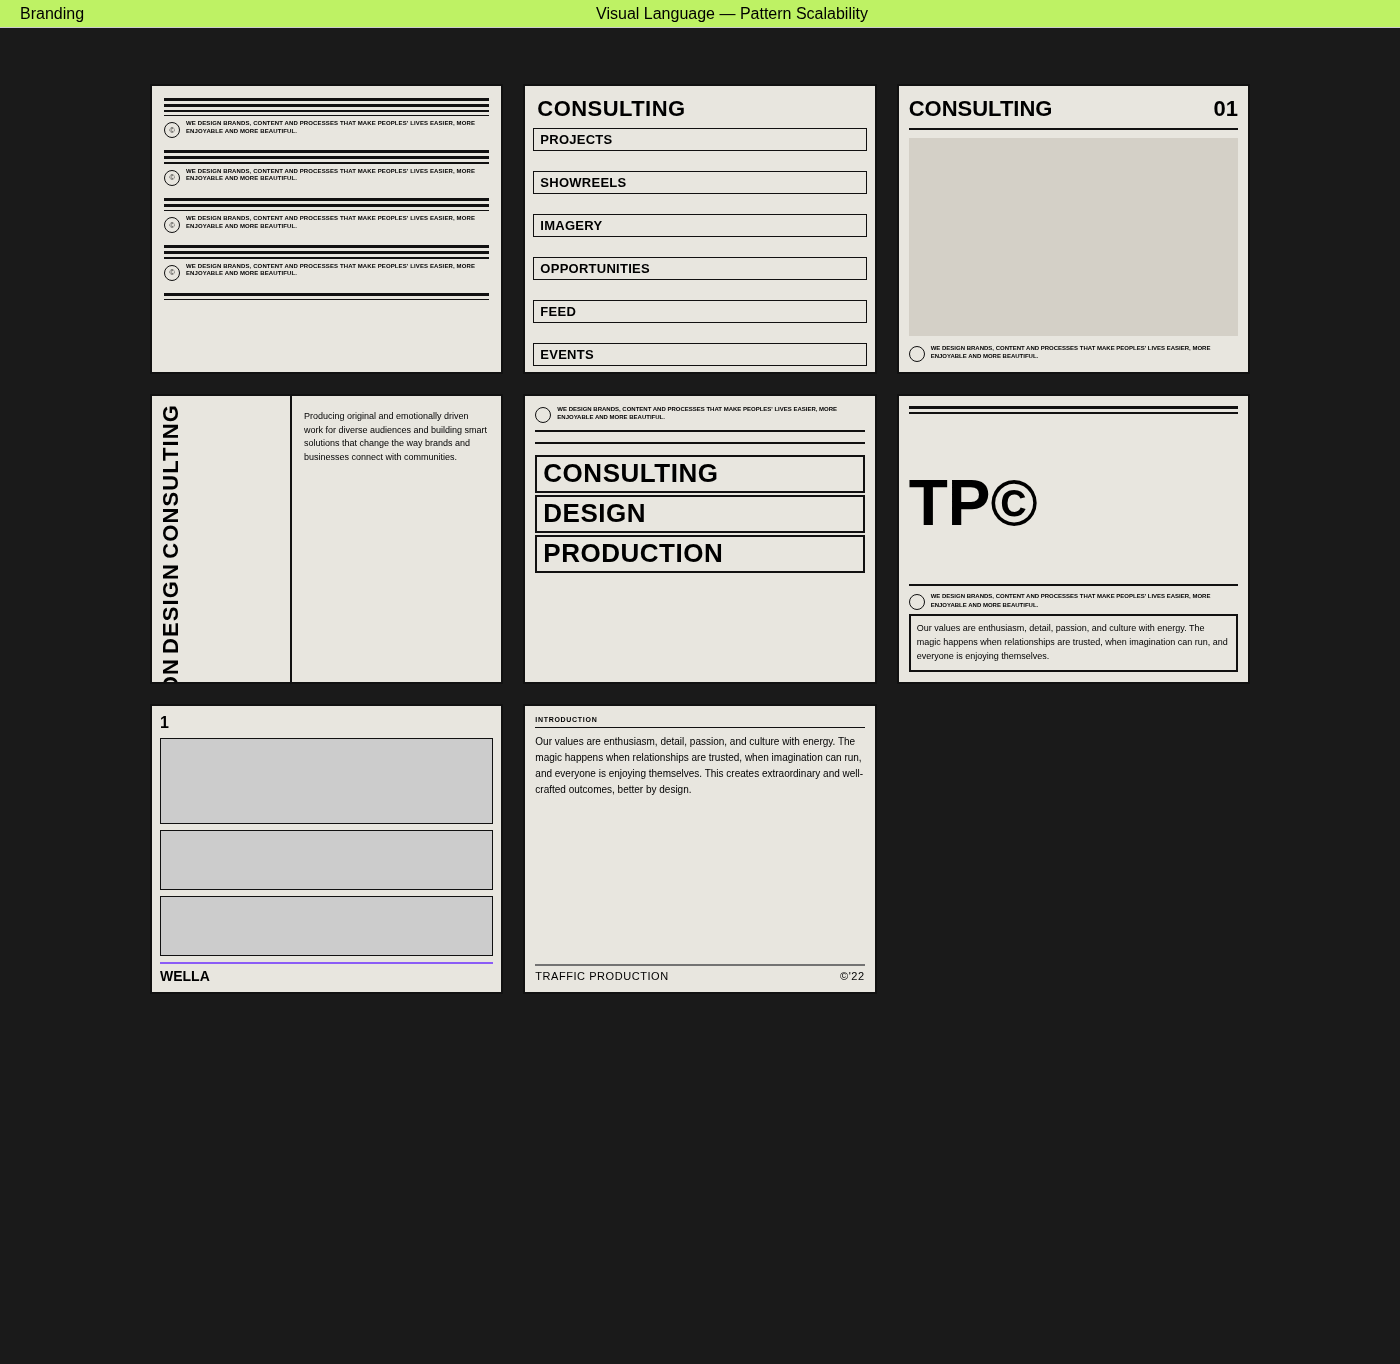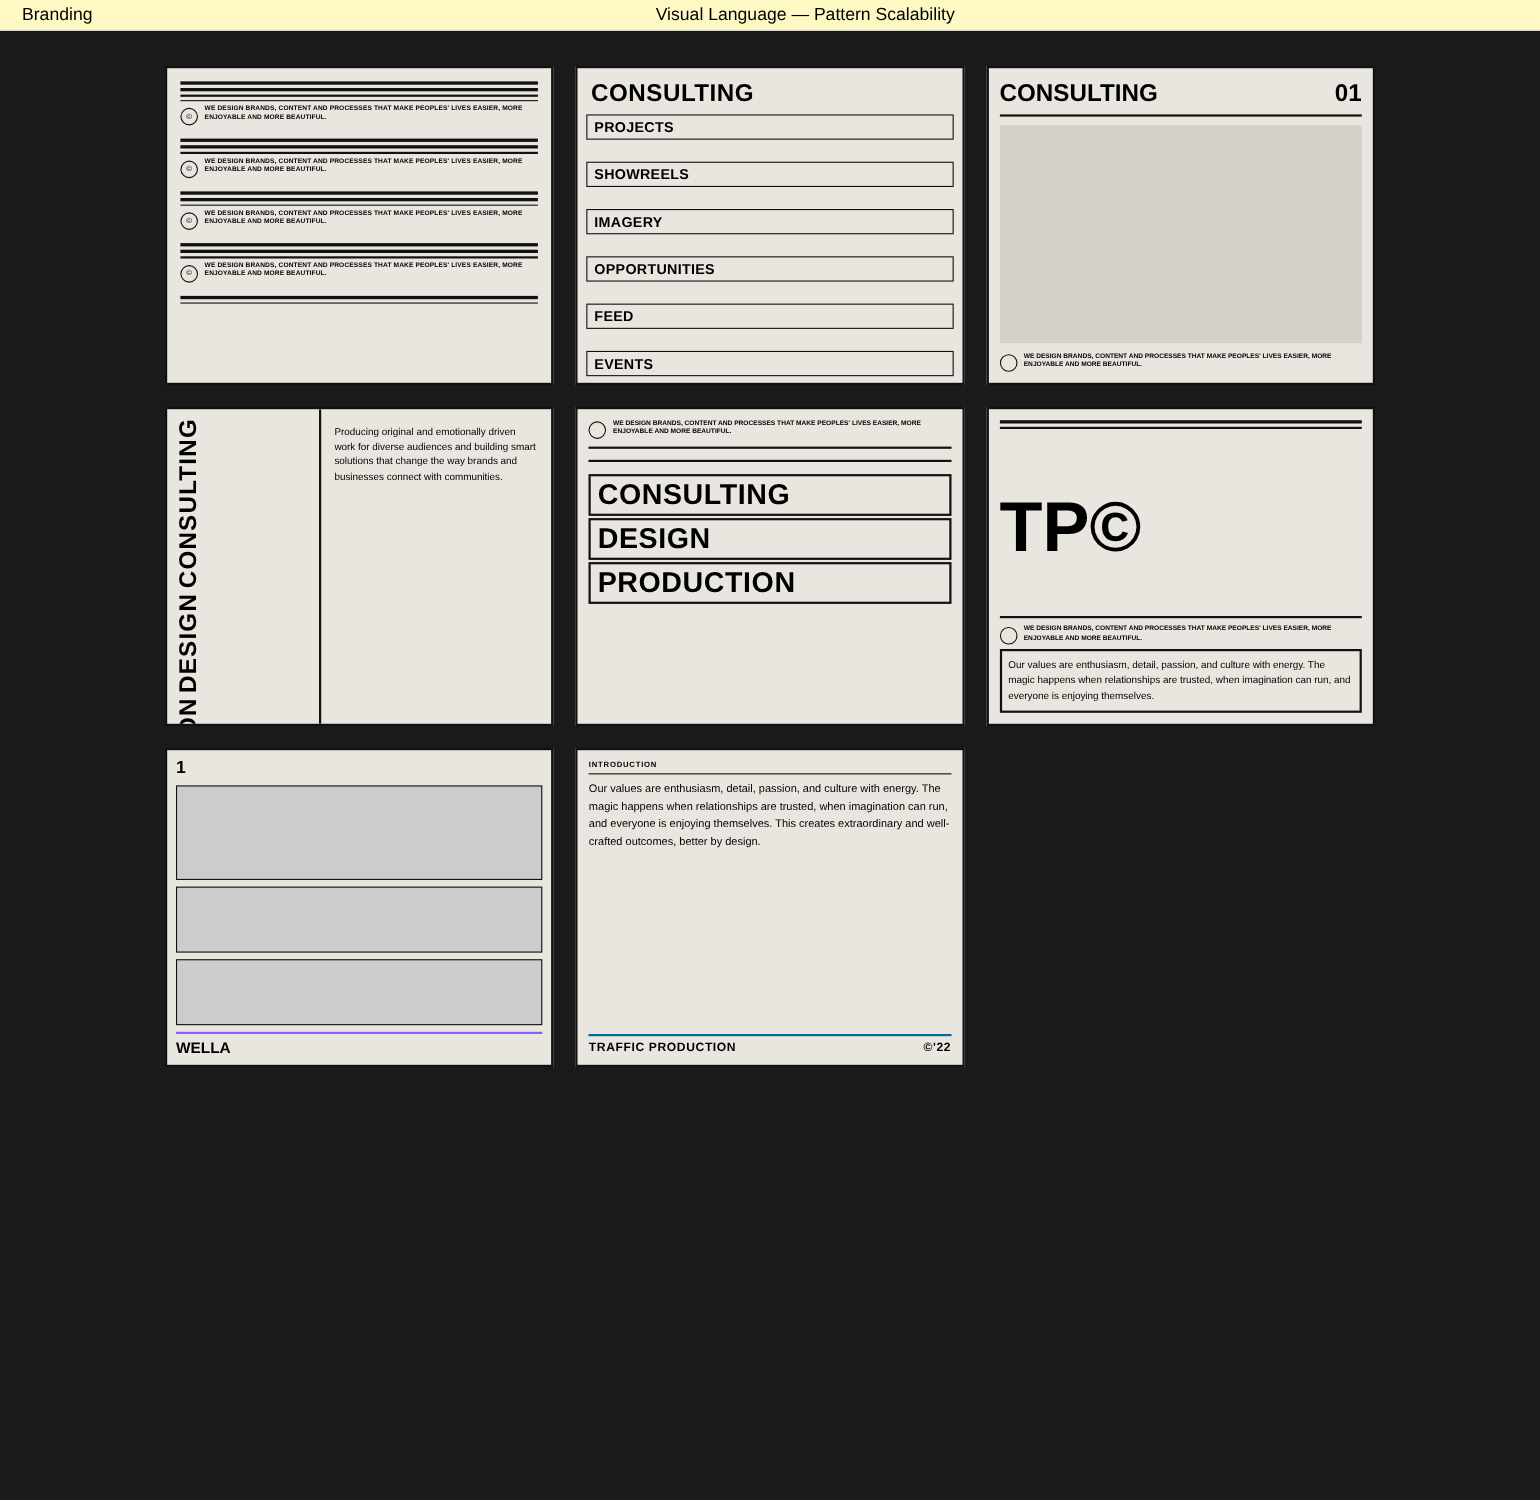--- a/index.html
+++ b/index.html
@@ -7,31 +7,31 @@
       background: #1a1a1a;
       font-family: 'Arial', sans-serif;
       width: 1400px;
       min-height: 1364px;
       position: relative;
     }
     .top-bar {
       position: fixed;
       top: 0; left: 0; right: 0;
       height: 28px;
-      background: #fef9c3;
+      background: #bef264;
       border-bottom: 1px solid #ccc;
       display: flex;
       align-items: center;
       padding: 0 20px;
       justify-content: space-between;
       z-index: 100;
     }
 
     .main-content {
-      padding-top: 60px;
+      padding-top: 84px;
       padding-bottom: 60px;
       display: grid;
       grid-template-columns: repeat(3, 1fr);
       gap: 20px;
       max-width: 1100px;
       margin: 0 auto;
     }
 
     
     .card {
@@ -340,24 +340,24 @@
       margin-bottom: 6px;
     }
     .card-8 .intro-text {
       font-size: 10px;
       line-height: 1.6;
       flex: 1;
     }
     .card-8 .footer-row {
       display: flex;
       justify-content: space-between;
-      border-top: 2px solid #0369a1;
+      border-top: 2px solid #737373;
       padding-top: 4px;
       font-size: 11px;
-      font-weight: 700;
+      font-weight: 400;
       letter-spacing: 0.05em;
       margin-top: 8px;
       text-align: right;
     }
   </style>
 </head>
 <body>
 
 <div class="top-bar">
   <span>Branding</span>

